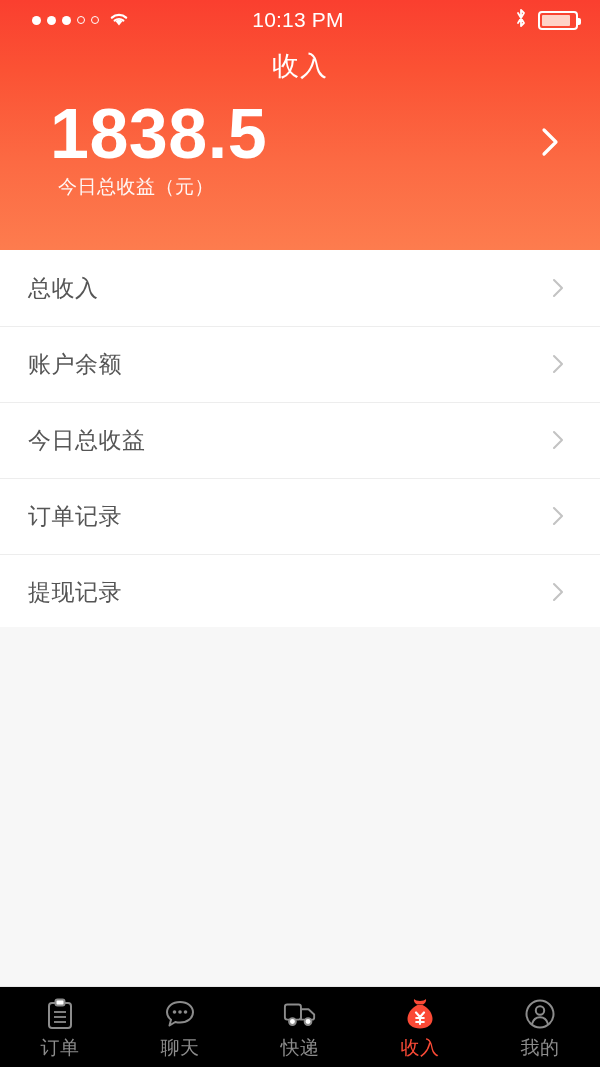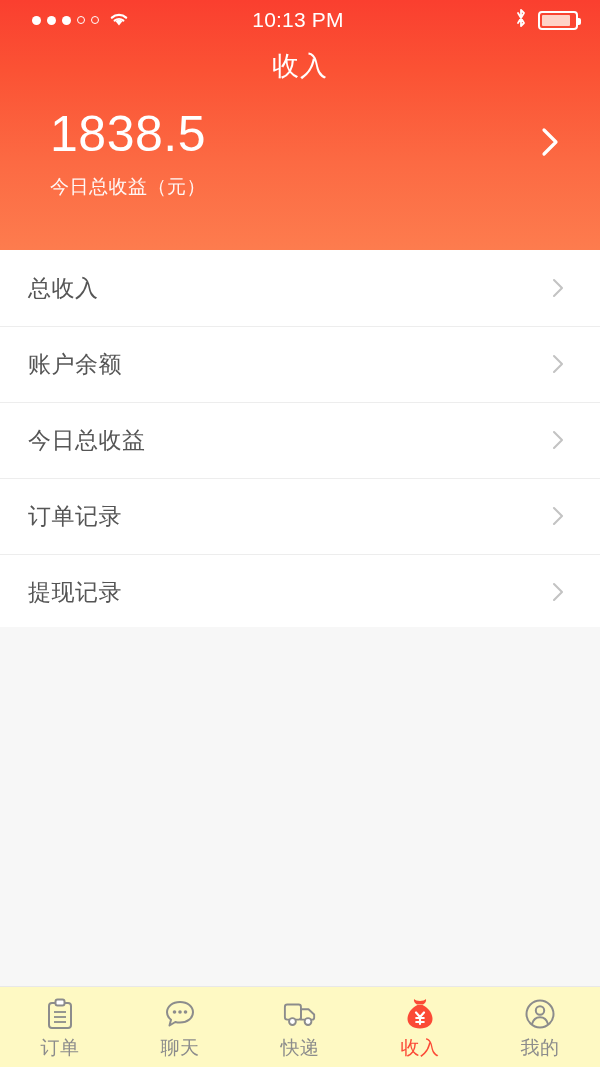--- a/index.html
+++ b/index.html
@@ -104,33 +104,34 @@
     color: #ffffff;
     letter-spacing: 1px;
   }
 
   .balance-block {
     position: absolute;
     left: 50px;
     top: 100px;
   }
   .balance-amount {
-    font-size: 50px;
+    font-size: 70px;
     line-height: 68px;
     color: #ffffff;
-    font-weight: 400;
+    font-weight: 700;
     letter-spacing: 0.5px;
     text-align: right;
   }
   .balance-label {
     margin-top: 6px;
     font-size: 19px;
     color: #ffffff;
     opacity: 0.95;
     letter-spacing: 0.5px;
+    margin-left: 8px;
   }
   .header-arrow {
     position: absolute;
     right: 30px;
     top: 122px;
     width: 40px; height: 40px;
   }
 
   
   .list {
@@ -180,21 +181,21 @@
     height: 360px;
     background: #f7f7f7;
   }
 
   
   .tabbar {
     position: absolute;
     left: 0; bottom: 0;
     width: 600px;
     height: 80px;
-    background: #fef9c3;
+    background: #000000;
     border-top: 1px solid #e8e8e8;
     display: flex;
   }
   .tab {
     flex: 1 1 0;
     display: flex;
     flex-direction: column;
     align-items: center;
     justify-content: center;
     gap: 4px;

